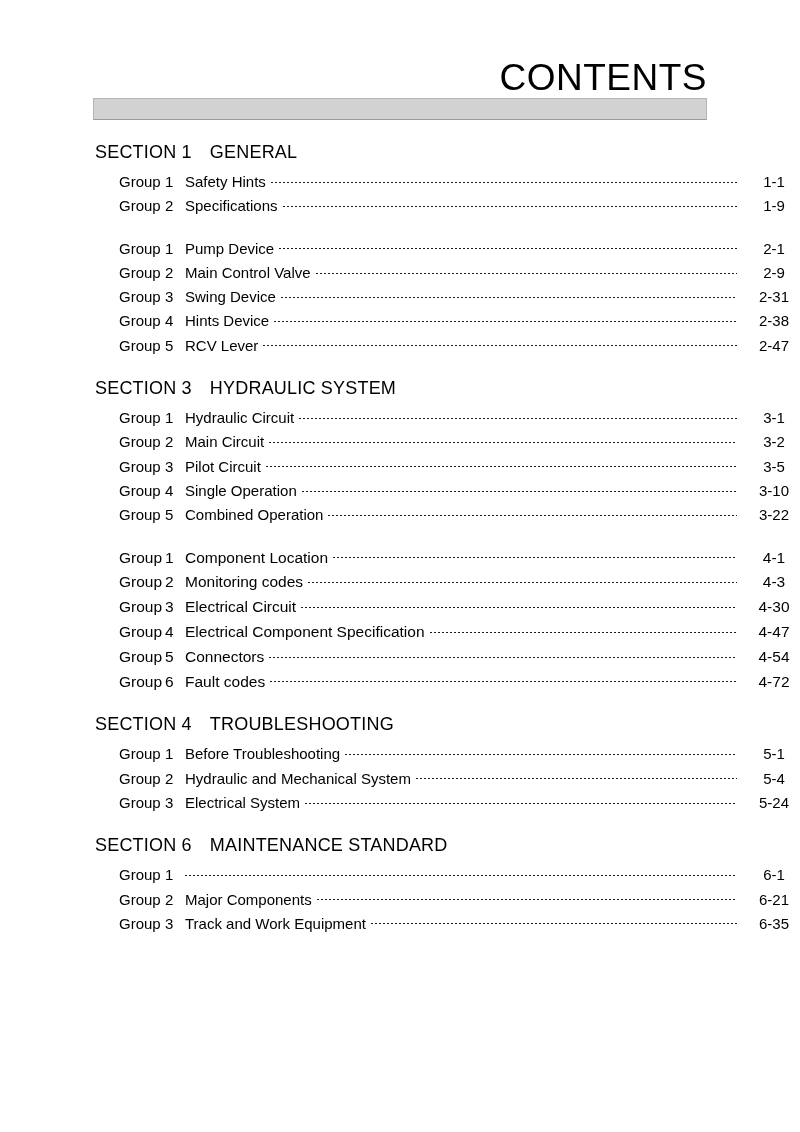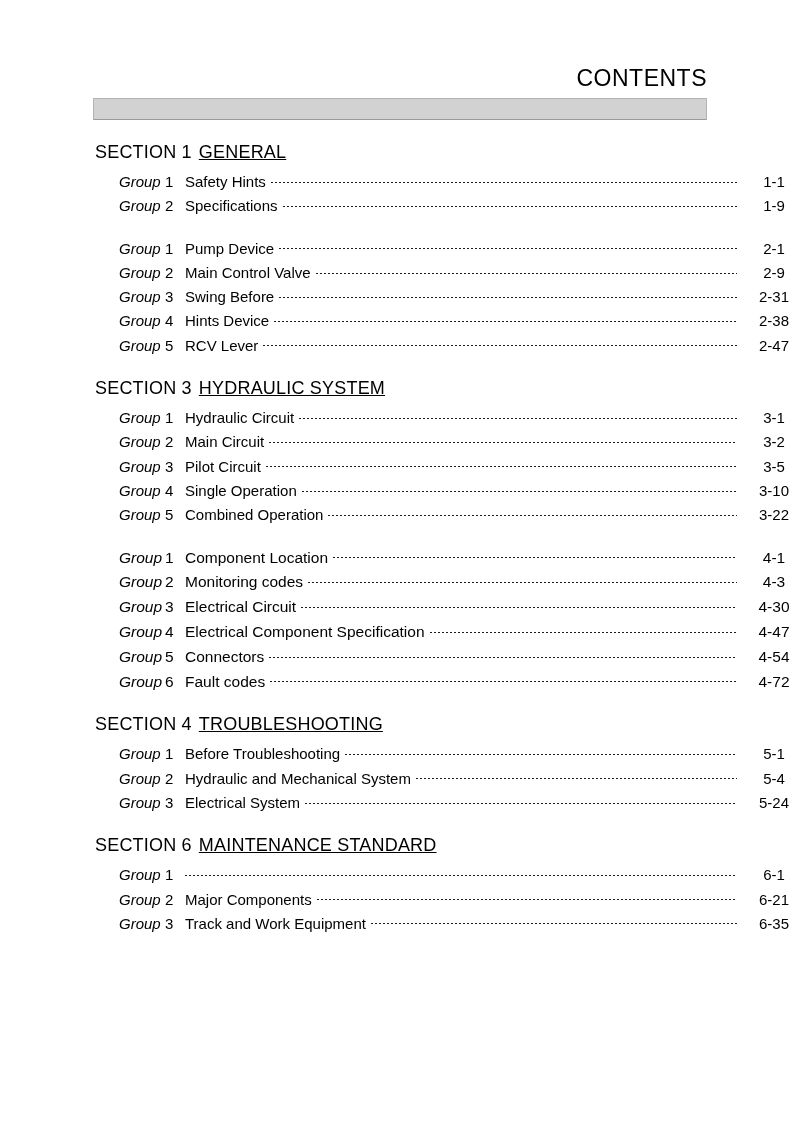--- a/index.html
+++ b/index.html
@@ -26,21 +26,21 @@
   }
 
   
   .header {
     position: absolute;
     left: 93px;
     top: 62px;
     width: 614px;
   }
   .doc-title {
-    font-size: 23px;
+    font-size: 37px;
     line-height: 32px;
     letter-spacing: 0.5px;
     text-align: right;
     white-space: nowrap;
     font-weight: 400;
   }
   .title-bar {
     margin-top: 4px;
     height: 22px;
     background: #d2d2d2;
@@ -64,40 +64,38 @@
 
   .section-title {
     margin-left: 95px;
     font-size: 18px;
     line-height: 24px;
     letter-spacing: 0.2px;
     white-space: nowrap;
     margin-bottom: 6px;
   }
   .section-title .sec-name {
-    margin-left: 7px;
-    text-decoration: underline;
+    margin-left: 18px;
   }
 
   .rows {
     margin-left: 119px;
   }
 
   .row {
     display: flex;
     align-items: baseline;
     font-size: 15px;
     line-height: 24.3px;
     white-space: nowrap;
   }
 
   .row .grp-label {
     width: 46px;
     flex: 0 0 46px;
-    font-style: italic;
   }
   .row .grp-num {
     width: 20px;
     flex: 0 0 20px;
   }
   .row .grp-title {
     flex: 0 0 auto;
     padding-right: 5px;
   }
   .row .leader {
@@ -174,21 +172,21 @@
           <div class="row">
             <span class="grp-label">Group</span>
             <span class="grp-num">2</span>
             <span class="grp-title">Main Control Valve</span>
             <span class="leader"></span>
             <span class="page-num">2-9</span>
           </div>
           <div class="row">
             <span class="grp-label">Group</span>
             <span class="grp-num">3</span>
-            <span class="grp-title">Swing Before</span>
+            <span class="grp-title">Swing Device</span>
             <span class="leader"></span>
             <span class="page-num">2-31</span>
           </div>
           <div class="row">
             <span class="grp-label">Group</span>
             <span class="grp-num">4</span>
             <span class="grp-title">Hints Device</span>
             <span class="leader"></span>
             <span class="page-num">2-38</span>
           </div>

